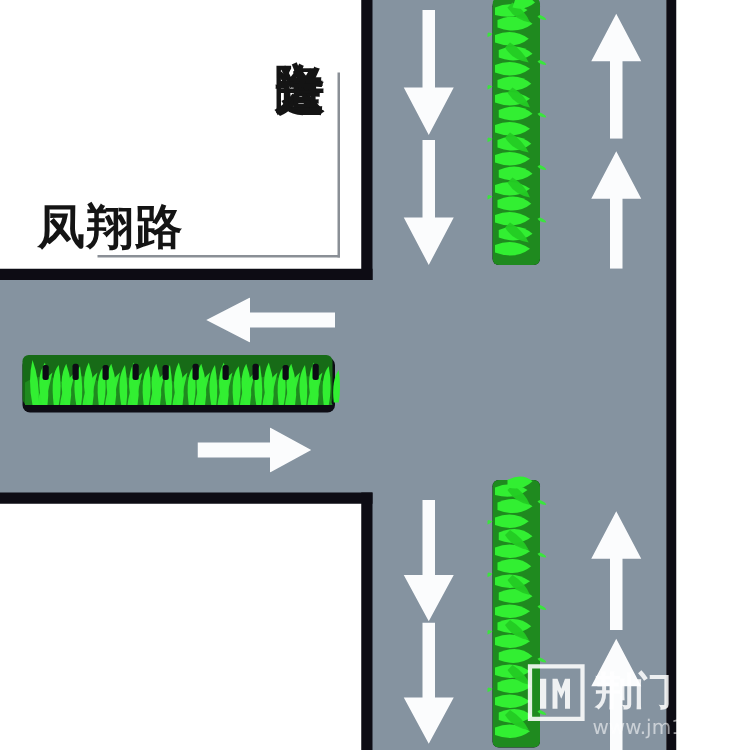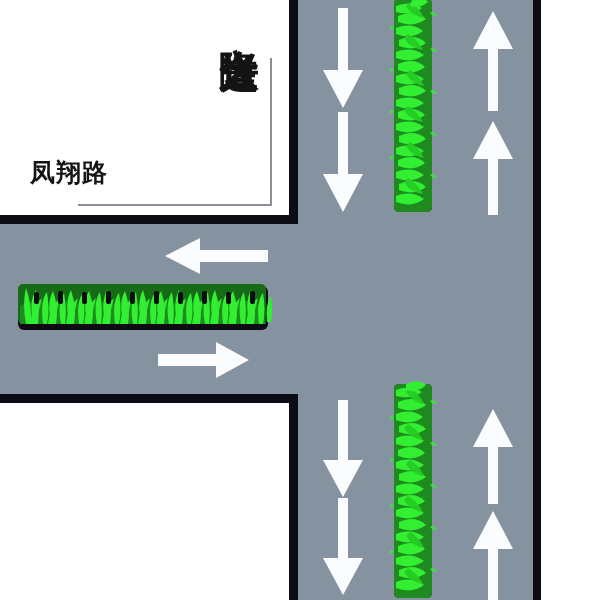--- a/index.html
+++ b/index.html
@@ -39,21 +39,21 @@
     text-orientation:upright;
     font-size:40px;
     font-weight:700;
     line-height:1.06;
     letter-spacing:2px;
     color:#141414;
     white-space:nowrap;
   }
   .label-horz{
     position:absolute;
-    font-size:25px;
+    font-size:38px;
     font-weight:700;
     letter-spacing:1px;
     color:#141414;
     white-space:nowrap;
   }
   .rule{position:absolute;background:#8a8f96;}
 
   
   .arrow{position:absolute;}
   .arrow svg{display:block;}
@@ -322,14 +322,31 @@
         <rect x="118" y="20" width="5" height="12" rx="2"></rect>
         <rect x="142" y="19" width="5" height="13" rx="2"></rect>
         <rect x="166" y="20" width="5" height="12" rx="2"></rect>
         <rect x="190" y="19" width="5" height="13" rx="2"></rect>
         <rect x="214" y="20" width="5" height="12" rx="2"></rect>
         <rect x="238" y="19" width="5" height="13" rx="2"></rect>
       </g>
     </svg>
   </div>
 
+  <div id="watermark">
+    <svg width="182" height="75" viewBox="0 0 182 75">
+      <g fill="none" stroke="#ffffff" stroke-width="3.4" opacity=".95">
+        <path d="M6 8 L48 8 L48 50 L6 50 Z"></path>
+      </g>
+      <g fill="#ffffff" opacity=".95">
+        <path d="M14 18 L19 18 L19 42 L14 42 Z"></path>
+        <path d="M24 18 L28 18 L31 26 L34 18 L38 18 L38 42 L34 42 L34 27 L31 34 L28 27 L28 42 L24 42 Z"></path>
+      </g>
+      <g fill="#ffffff" opacity=".93" font-family="'DejaVu Sans','Liberation Sans',sans-serif" font-size="31" font-weight="700">
+        <text x="58" y="38">荆门</text>
+      </g>
+      <g fill="#ffffff" opacity=".62" font-family="'DejaVu Sans','Liberation Sans',sans-serif" font-size="16">
+        <text x="56" y="62">www.jm115.com</text>
+      </g>
+    </svg>
+  </div>
 
 </div>
 
 </body></html>

